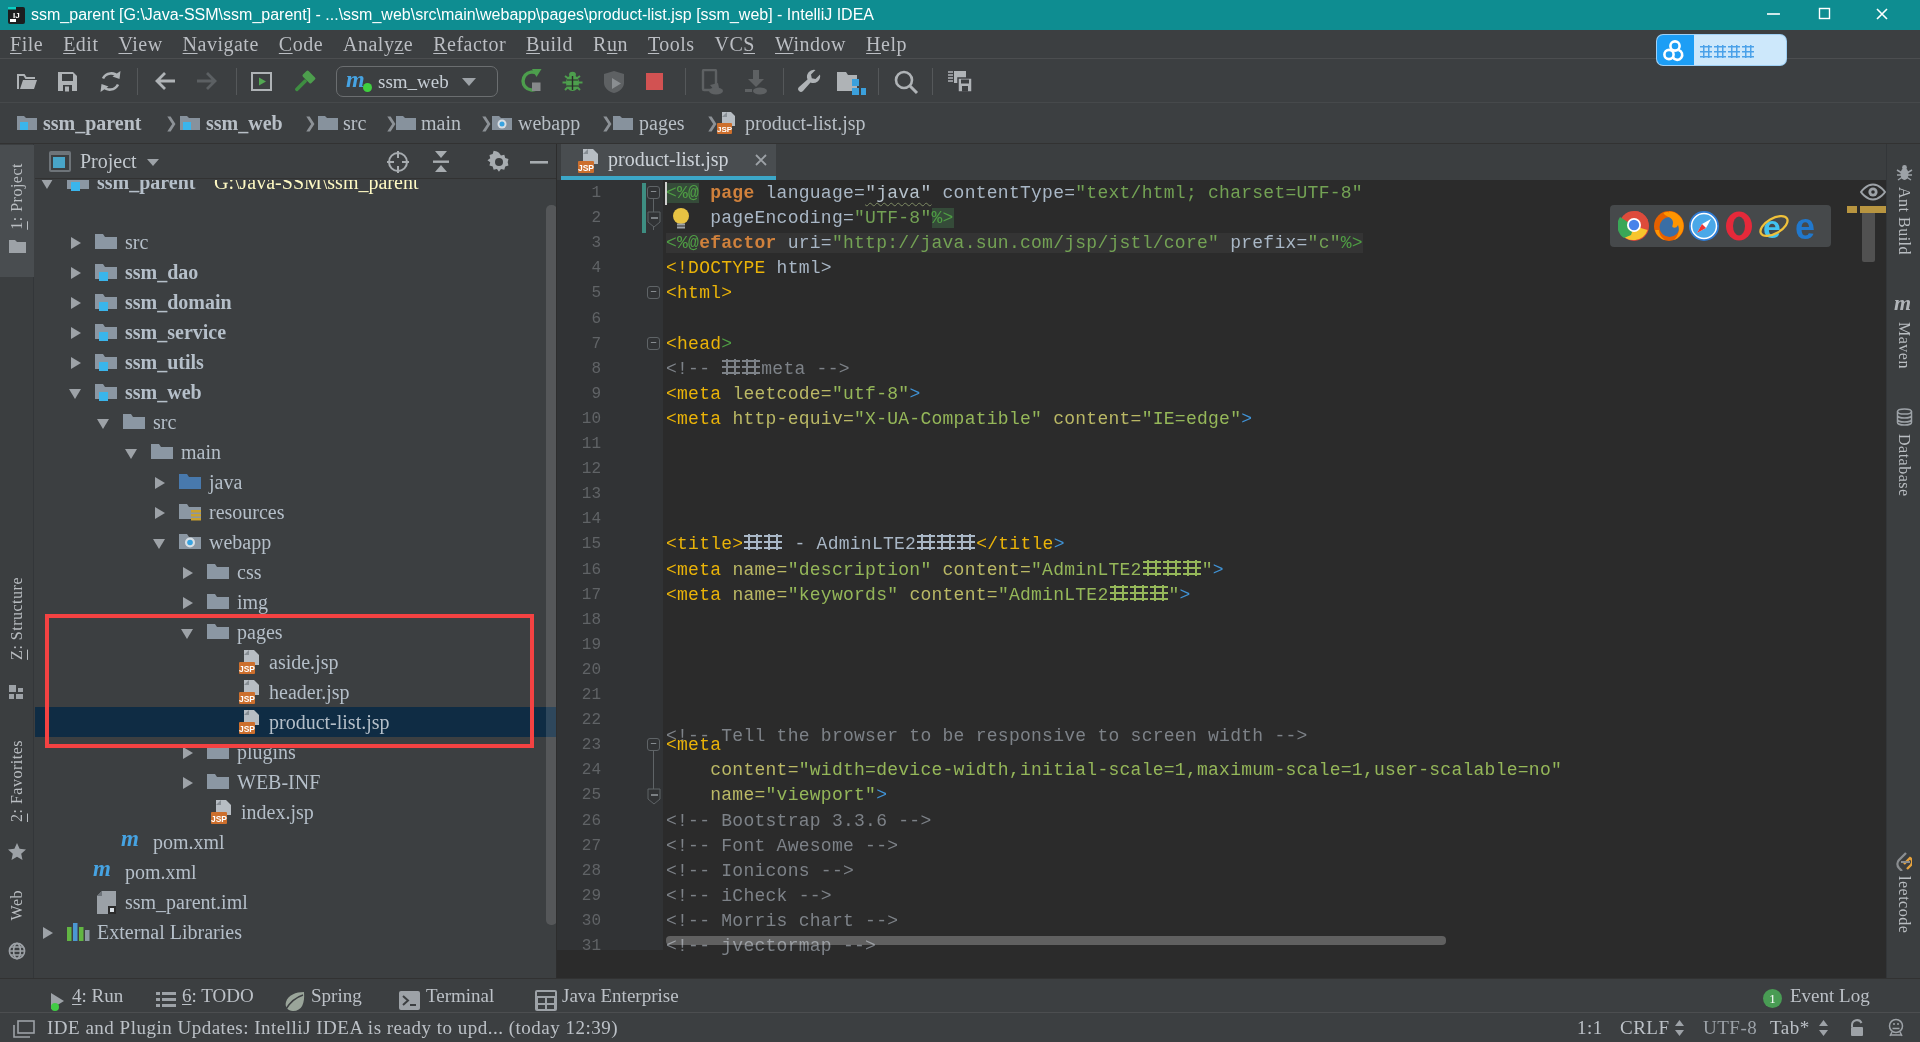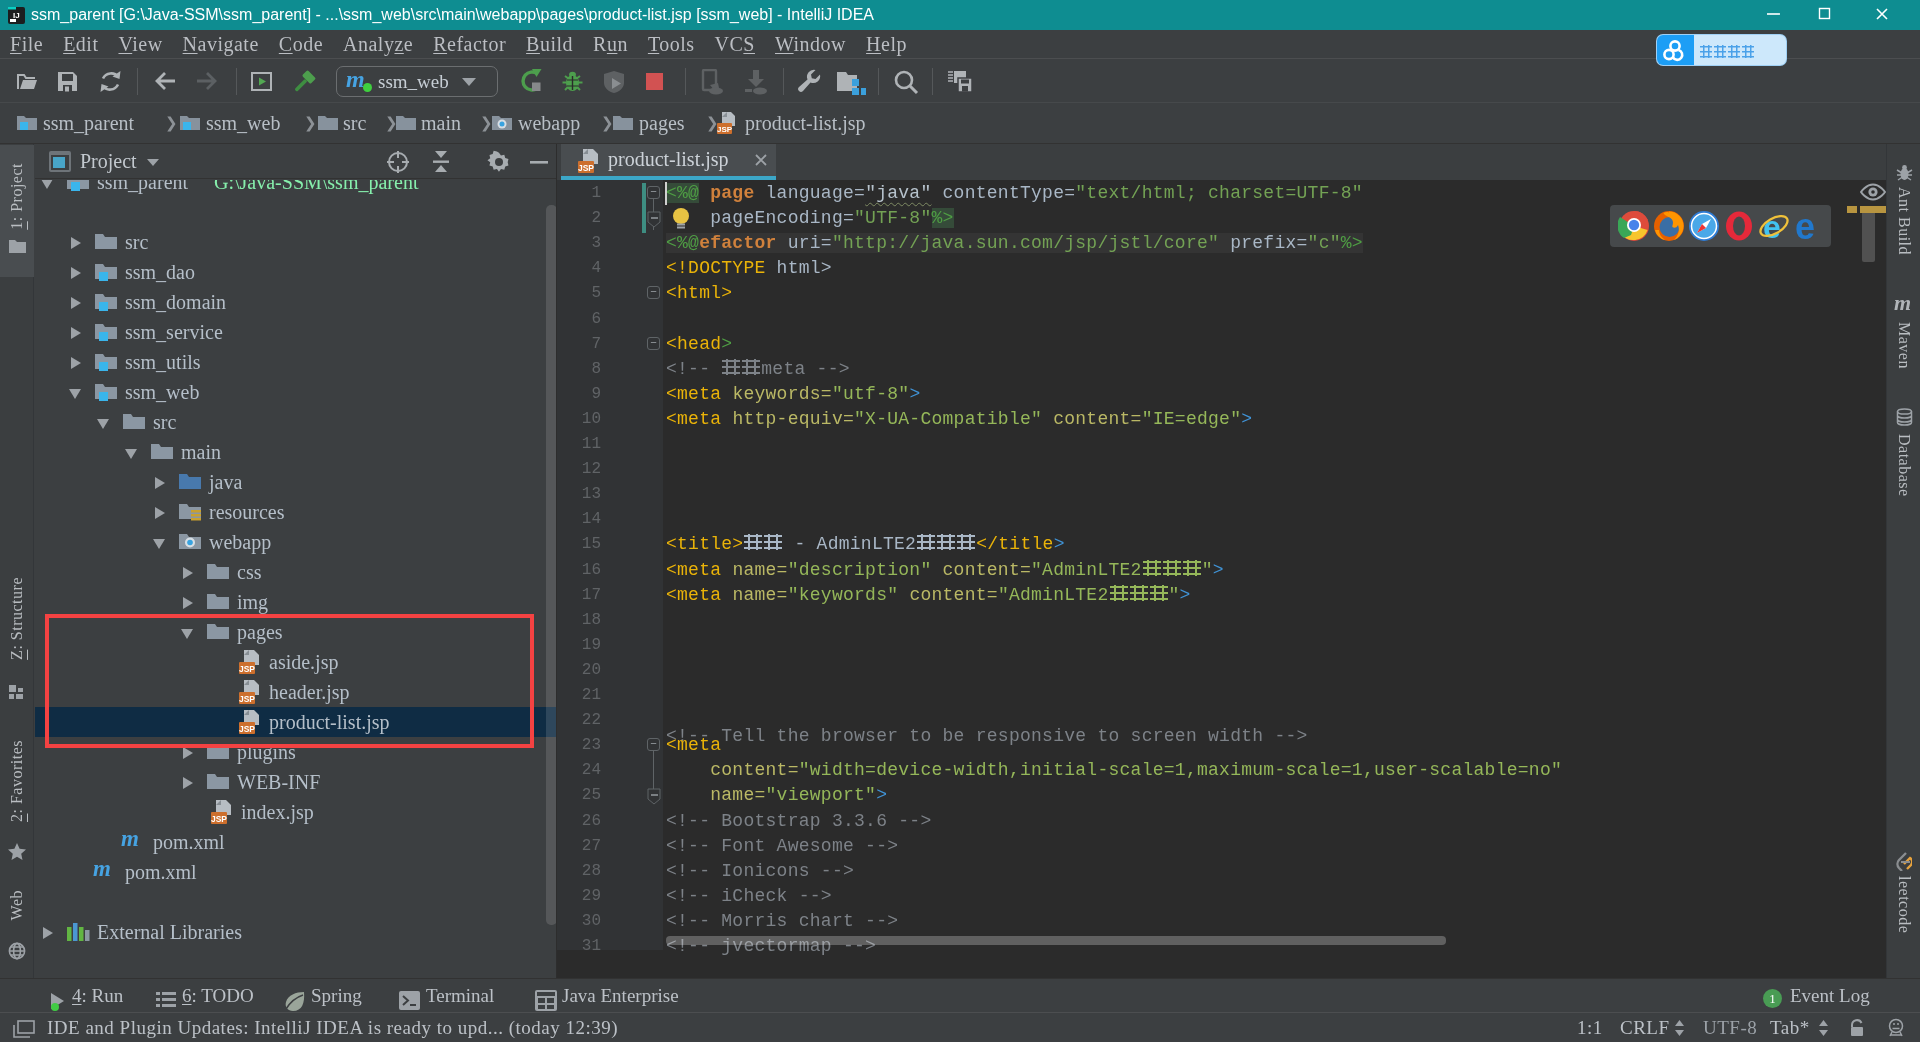--- a/index.html
+++ b/index.html
@@ -12,35 +12,35 @@
  color:#fff;font-family:"Liberation Sans",sans-serif;font-size:16px;line-height:30px}
 #menubar{position:absolute;left:0;top:30px;width:1920px;height:29px;background:#3c3f41;
  border-bottom:1px solid #4c4e50;color:#bbbec3;font-size:20px;line-height:28px}
 #menubar span.mi{margin:0 10px;letter-spacing:.5px}
 #menubar u{text-decoration-thickness:1px;text-underline-offset:2px}
 #toolbar{position:absolute;left:0;top:60px;width:1920px;height:43px;background:#3c3f41;border-bottom:1px solid #46494b}
 .tsep{position:absolute;top:8px;width:1px;height:27px;background:#55585a}
 #navbar{position:absolute;left:0;top:103px;width:1920px;height:41px;background:#3c3f41;
  border-bottom:1px solid #323232;color:#b8bfc6;font-size:20px;line-height:40px}
 .crumb-sep{color:#8c9196;font-size:15px;margin:0 7px}
-.bold{font-weight:normal}
+.bold{font-weight:bold}
 
 #lstripe{position:absolute;left:0;top:144px;width:34px;height:834px;background:#3b3e40;border-right:1px solid #333639}
 #rstripe{position:absolute;left:1886px;top:144px;width:34px;height:868px;background:#3b3e40;border-left:1px solid #333639}
 .vlabel{color:#b9bdc1;font-size:16px;letter-spacing:.5px;white-space:nowrap}
 .vl-up{writing-mode:vertical-rl;transform:rotate(180deg)}
 .vl-dn{writing-mode:vertical-rl}
 #project{position:absolute;left:35px;top:144px;width:522px;height:834px;background:#3c3f41}
 #pheader{position:absolute;left:0;top:0;width:522px;height:35px;border-bottom:1px solid #323232;
  color:#c3c9cf;font-size:20px;line-height:34px}
 #ptree{position:absolute;left:0;top:36px;width:522px;height:798px;overflow:hidden;
  color:#b5bfc9;font-size:20px}
 .trow{position:absolute;left:0;width:522px;height:30px;line-height:30px;white-space:nowrap}
 .trow .lbl{position:absolute;top:0}
-.trow .path{color:#86efac}
+.trow .path{color:#fef9c3}
 .arrow-r{position:absolute;top:10px;width:0;height:0;border-left:10px solid #9da2a7;border-top:6px solid transparent;border-bottom:6px solid transparent}
 .arrow-d{position:absolute;top:12px;width:0;height:0;border-top:10px solid #9da2a7;border-left:6px solid transparent;border-right:6px solid transparent}
 .ticon{position:absolute;top:5px}
 #psel{position:absolute;left:0;top:527px;width:522px;height:30px;background:#0f2c44}
 #pscroll{position:absolute;left:511px;top:25px;width:11px;height:720px;background:rgba(255,255,255,.13);border-radius:5px}
 #redbox{position:absolute;left:45px;top:614px;width:489px;height:134px;border:4px solid #f44242;z-index:30}
 
 #tabbar{position:absolute;left:557px;top:144px;width:1329px;height:36px;background:#3b3e40}
 #tab1{position:absolute;left:4px;top:0;width:215px;height:32px;background:#494d50;color:#ccd2d8;font-size:20px;line-height:31px}
 #tabunderline{position:absolute;left:4px;top:32px;width:215px;height:4px;background:#3ca7c8}
@@ -464,20 +464,29 @@
           <span class="lbl" style="left:206px">index.jsp</span>
         </div>
 <div class="trow" style="top:647px">
           <span class="abs" style="left:86px;top:-3px;color:#46a3e2;font-size:23px;font-weight:bold;font-style:italic;font-family:'Liberation Serif'">m</span>
           <span class="lbl" style="left:118px">pom.xml</span>
         </div>
 <div class="trow" style="top:677px">
           <span class="abs" style="left:58px;top:-3px;color:#46a3e2;font-size:23px;font-weight:bold;font-style:italic;font-family:'Liberation Serif'">m</span>
           <span class="lbl" style="left:90px">pom.xml</span>
         </div>
+<div class="trow" style="top:707px">
+          <svg class="ticon" style="left:62px;top:4px" width="19" height="23">
+            <path d="M0 5l5-5h14v23H0z" fill="#9ba1a7"></path>
+            <path d="M0 5l5-5v5z" fill="#6d7379"></path>
+            <rect x="11" y="15" width="8" height="8" fill="#2b2b2b"></rect>
+            <rect x="13" y="17" width="4" height="4" fill="#d8dfe5"></rect>
+          </svg>
+          <span class="lbl" style="left:90px">ssm_parent.iml</span>
+        </div>
 <div class="trow" style="top:737px">
           <span class="arrow-r" style="left:8px"></span>
           <svg class="ticon" style="left:32px;top:6px" width="23" height="18">
             <rect x="0" y="4" width="4.5" height="14" fill="#62b543"></rect>
             <rect x="6" y="0" width="4.5" height="18" fill="#4b97d2"></rect>
             <rect x="12" y="4" width="4.5" height="14" fill="#62b543"></rect>
             <rect x="18" y="7" width="4.5" height="11" fill="#8b97a3"></rect>
           </svg>
           <span class="lbl" style="left:62px">External Libraries</span>
         </div>
@@ -510,21 +519,21 @@
     <div class="lnum" style="top:76.3px">4</div>
     <div class="cline" style="top:76.3px"><span class="tag">&lt;!DOCTYPE</span> html&gt;</div>
     <div class="lnum" style="top:101.4px">5</div>
     <div class="cline" style="top:101.4px"><span class="tag">&lt;html&gt;</span></div>
     <div class="lnum" style="top:126.5px">6</div>
     <div class="lnum" style="top:151.6px">7</div>
     <div class="cline" style="top:151.6px"><span class="tag">&lt;head</span><span class="jsp">&gt;</span></div>
     <div class="lnum" style="top:176.7px">8</div>
     <div class="cline" style="top:176.7px"><span class="cmt">&lt;!-- <span class="cj"></span><span class="cj"></span>meta --&gt;</span></div>
     <div class="lnum" style="top:201.8px">9</div>
-    <div class="cline" style="top:201.8px"><span class="tag">&lt;meta</span> <span class="attr">keywords=</span><span class="grn">"utf-8"</span><span class="blu">&gt;</span></div>
+    <div class="cline" style="top:201.8px"><span class="tag">&lt;meta</span> <span class="attr">leetcode=</span><span class="grn">"utf-8"</span><span class="blu">&gt;</span></div>
     <div class="lnum" style="top:226.9px">10</div>
     <div class="cline" style="top:226.9px"><span class="tag">&lt;meta</span> <span class="attr">http-equiv=</span><span class="grn">"X-UA-Compatible"</span> <span class="attr">content=</span><span class="grn">"IE=edge"</span><span class="blu">&gt;</span></div>
     <div class="lnum" style="top:252.0px">11</div>
     <div class="lnum" style="top:277.1px">12</div>
     <div class="lnum" style="top:302.2px">13</div>
     <div class="lnum" style="top:327.3px">14</div>
     <div class="lnum" style="top:352.4px">15</div>
     <div class="cline" style="top:352.4px"><span class="tag">&lt;title&gt;</span><span class="cj"></span><span class="cj"></span> - AdminLTE2<span class="cj"></span><span class="cj"></span><span class="cj"></span><span class="tag">&lt;/title</span><span class="blu">&gt;</span></div>
     <div class="lnum" style="top:377.5px">16</div>
     <div class="cline" style="top:377.5px"><span class="tag">&lt;meta</span> <span class="attr">name=</span><span class="grn">"description"</span> <span class="attr">content=</span><span class="grn">"AdminLTE2<span class="cj cjg"></span><span class="cj cjg"></span><span class="cj cjg"></span>"</span><span class="blu">&gt;</span></div>

